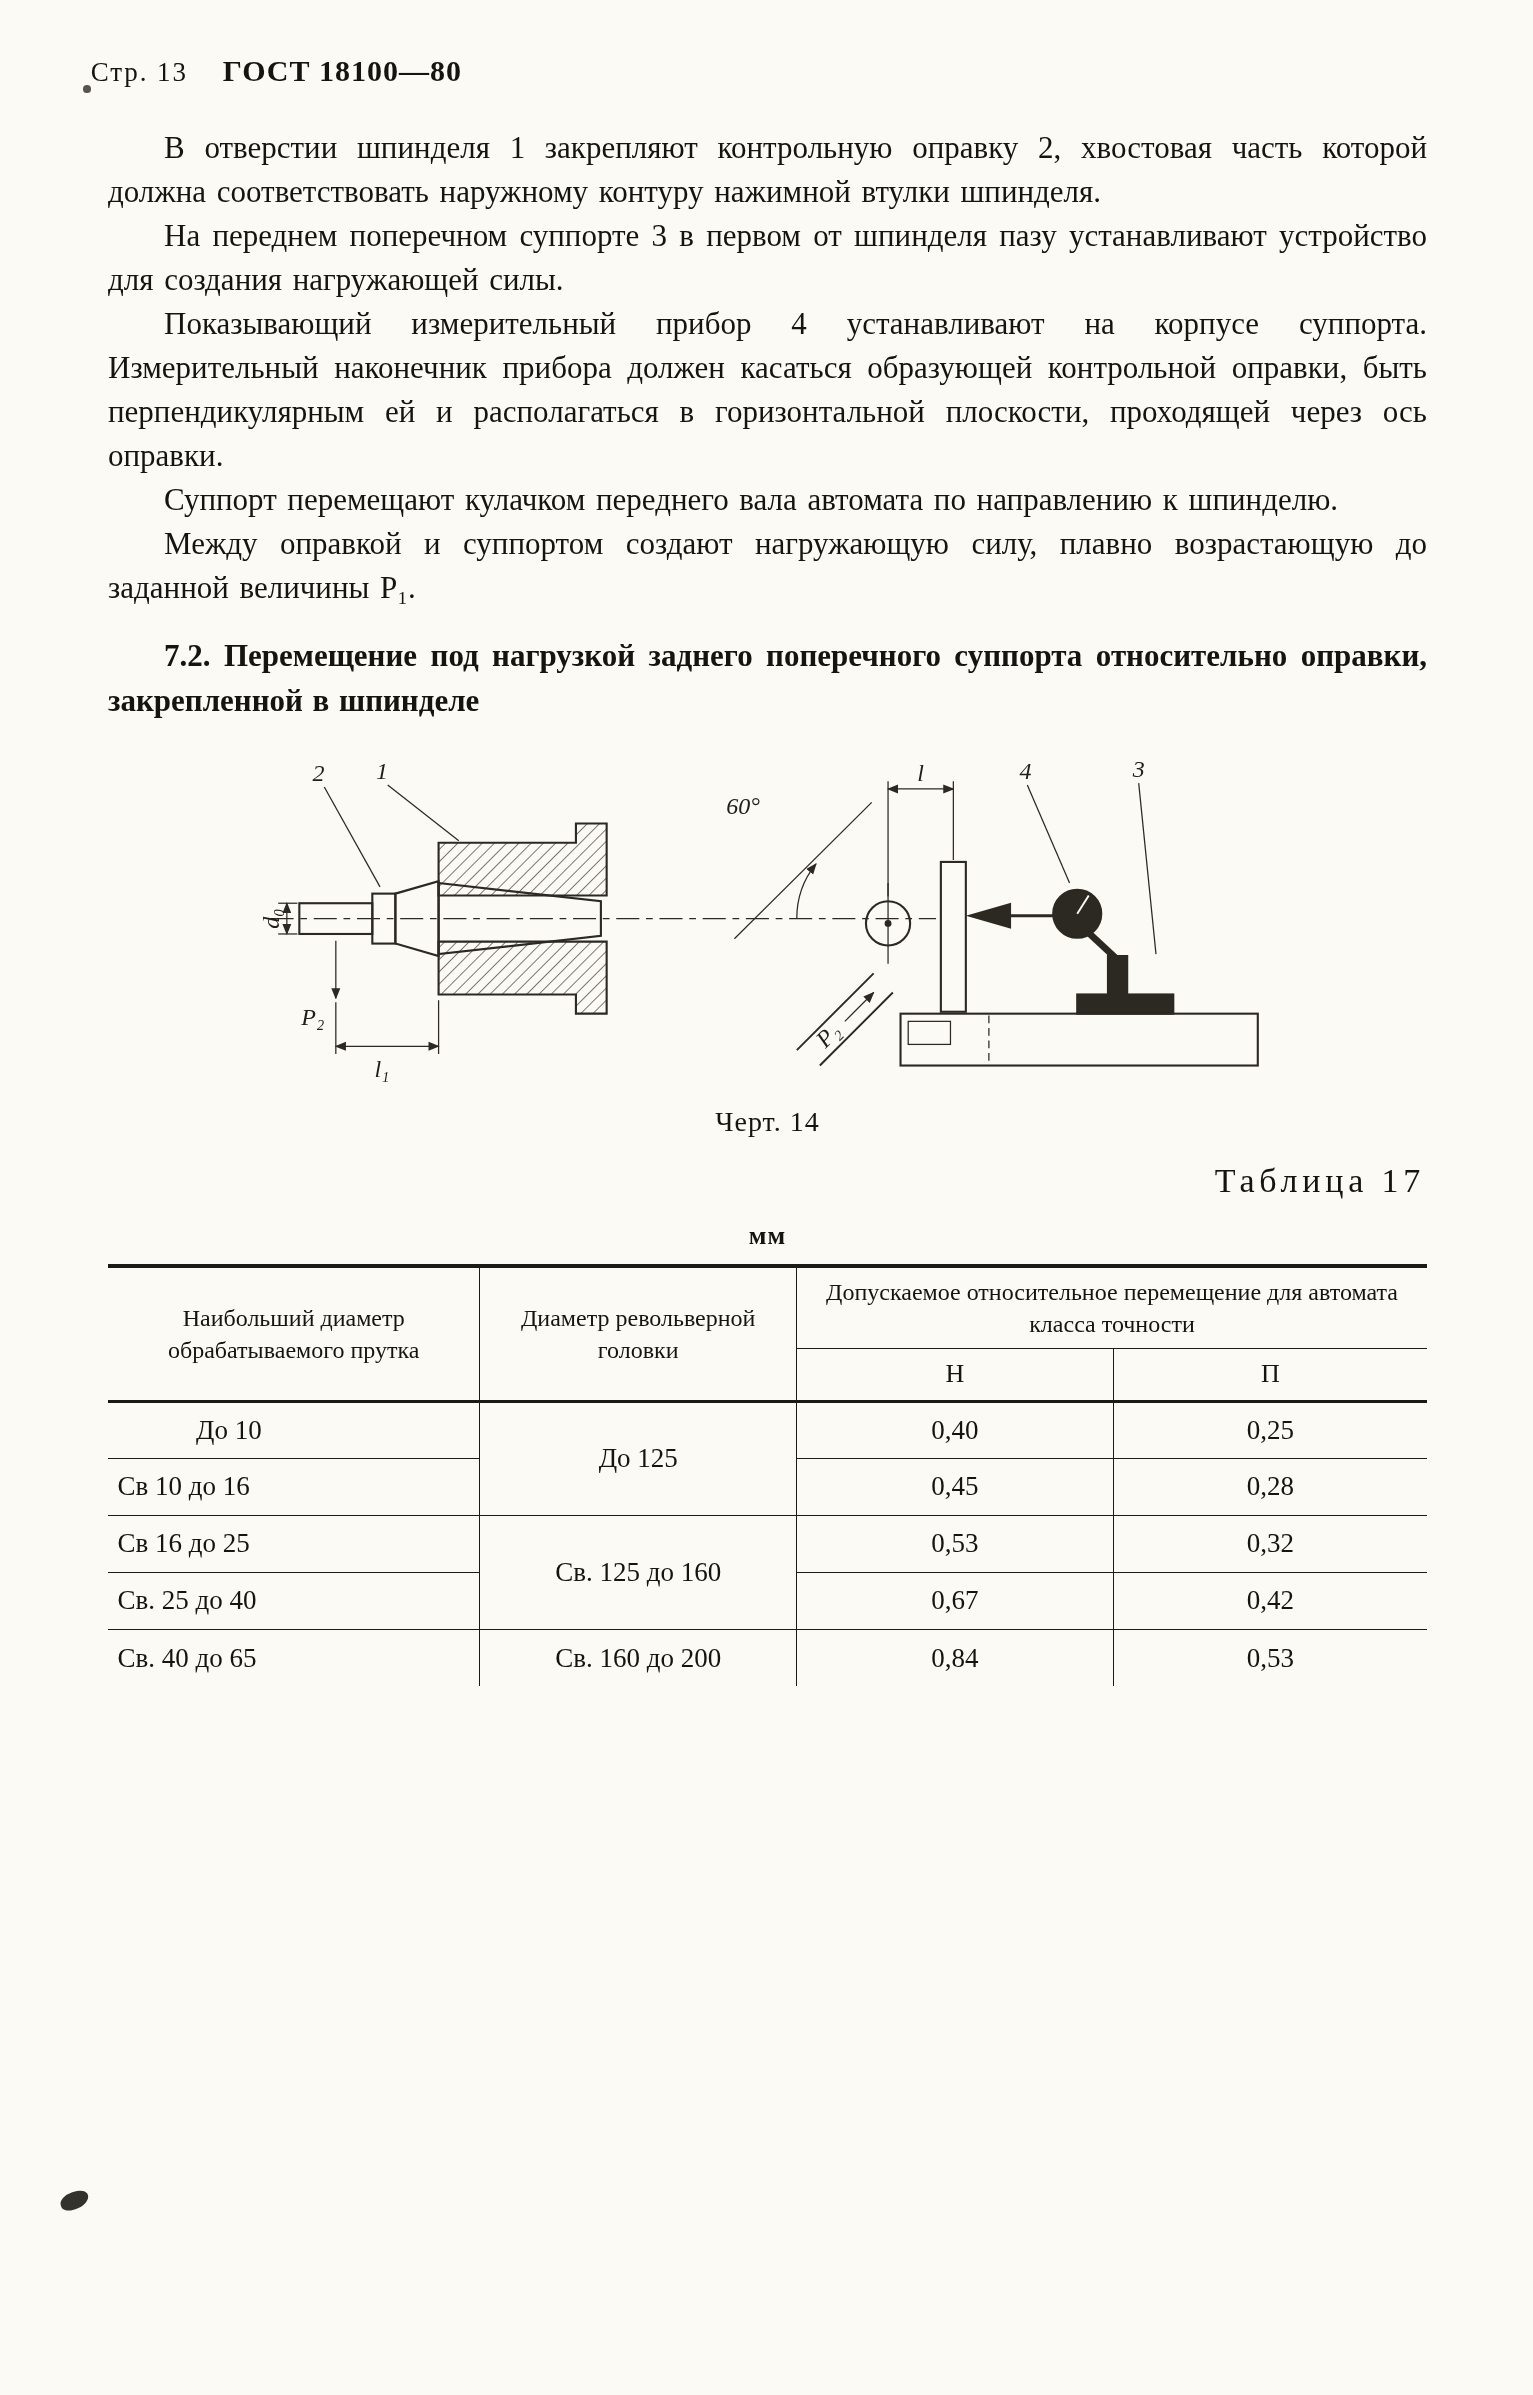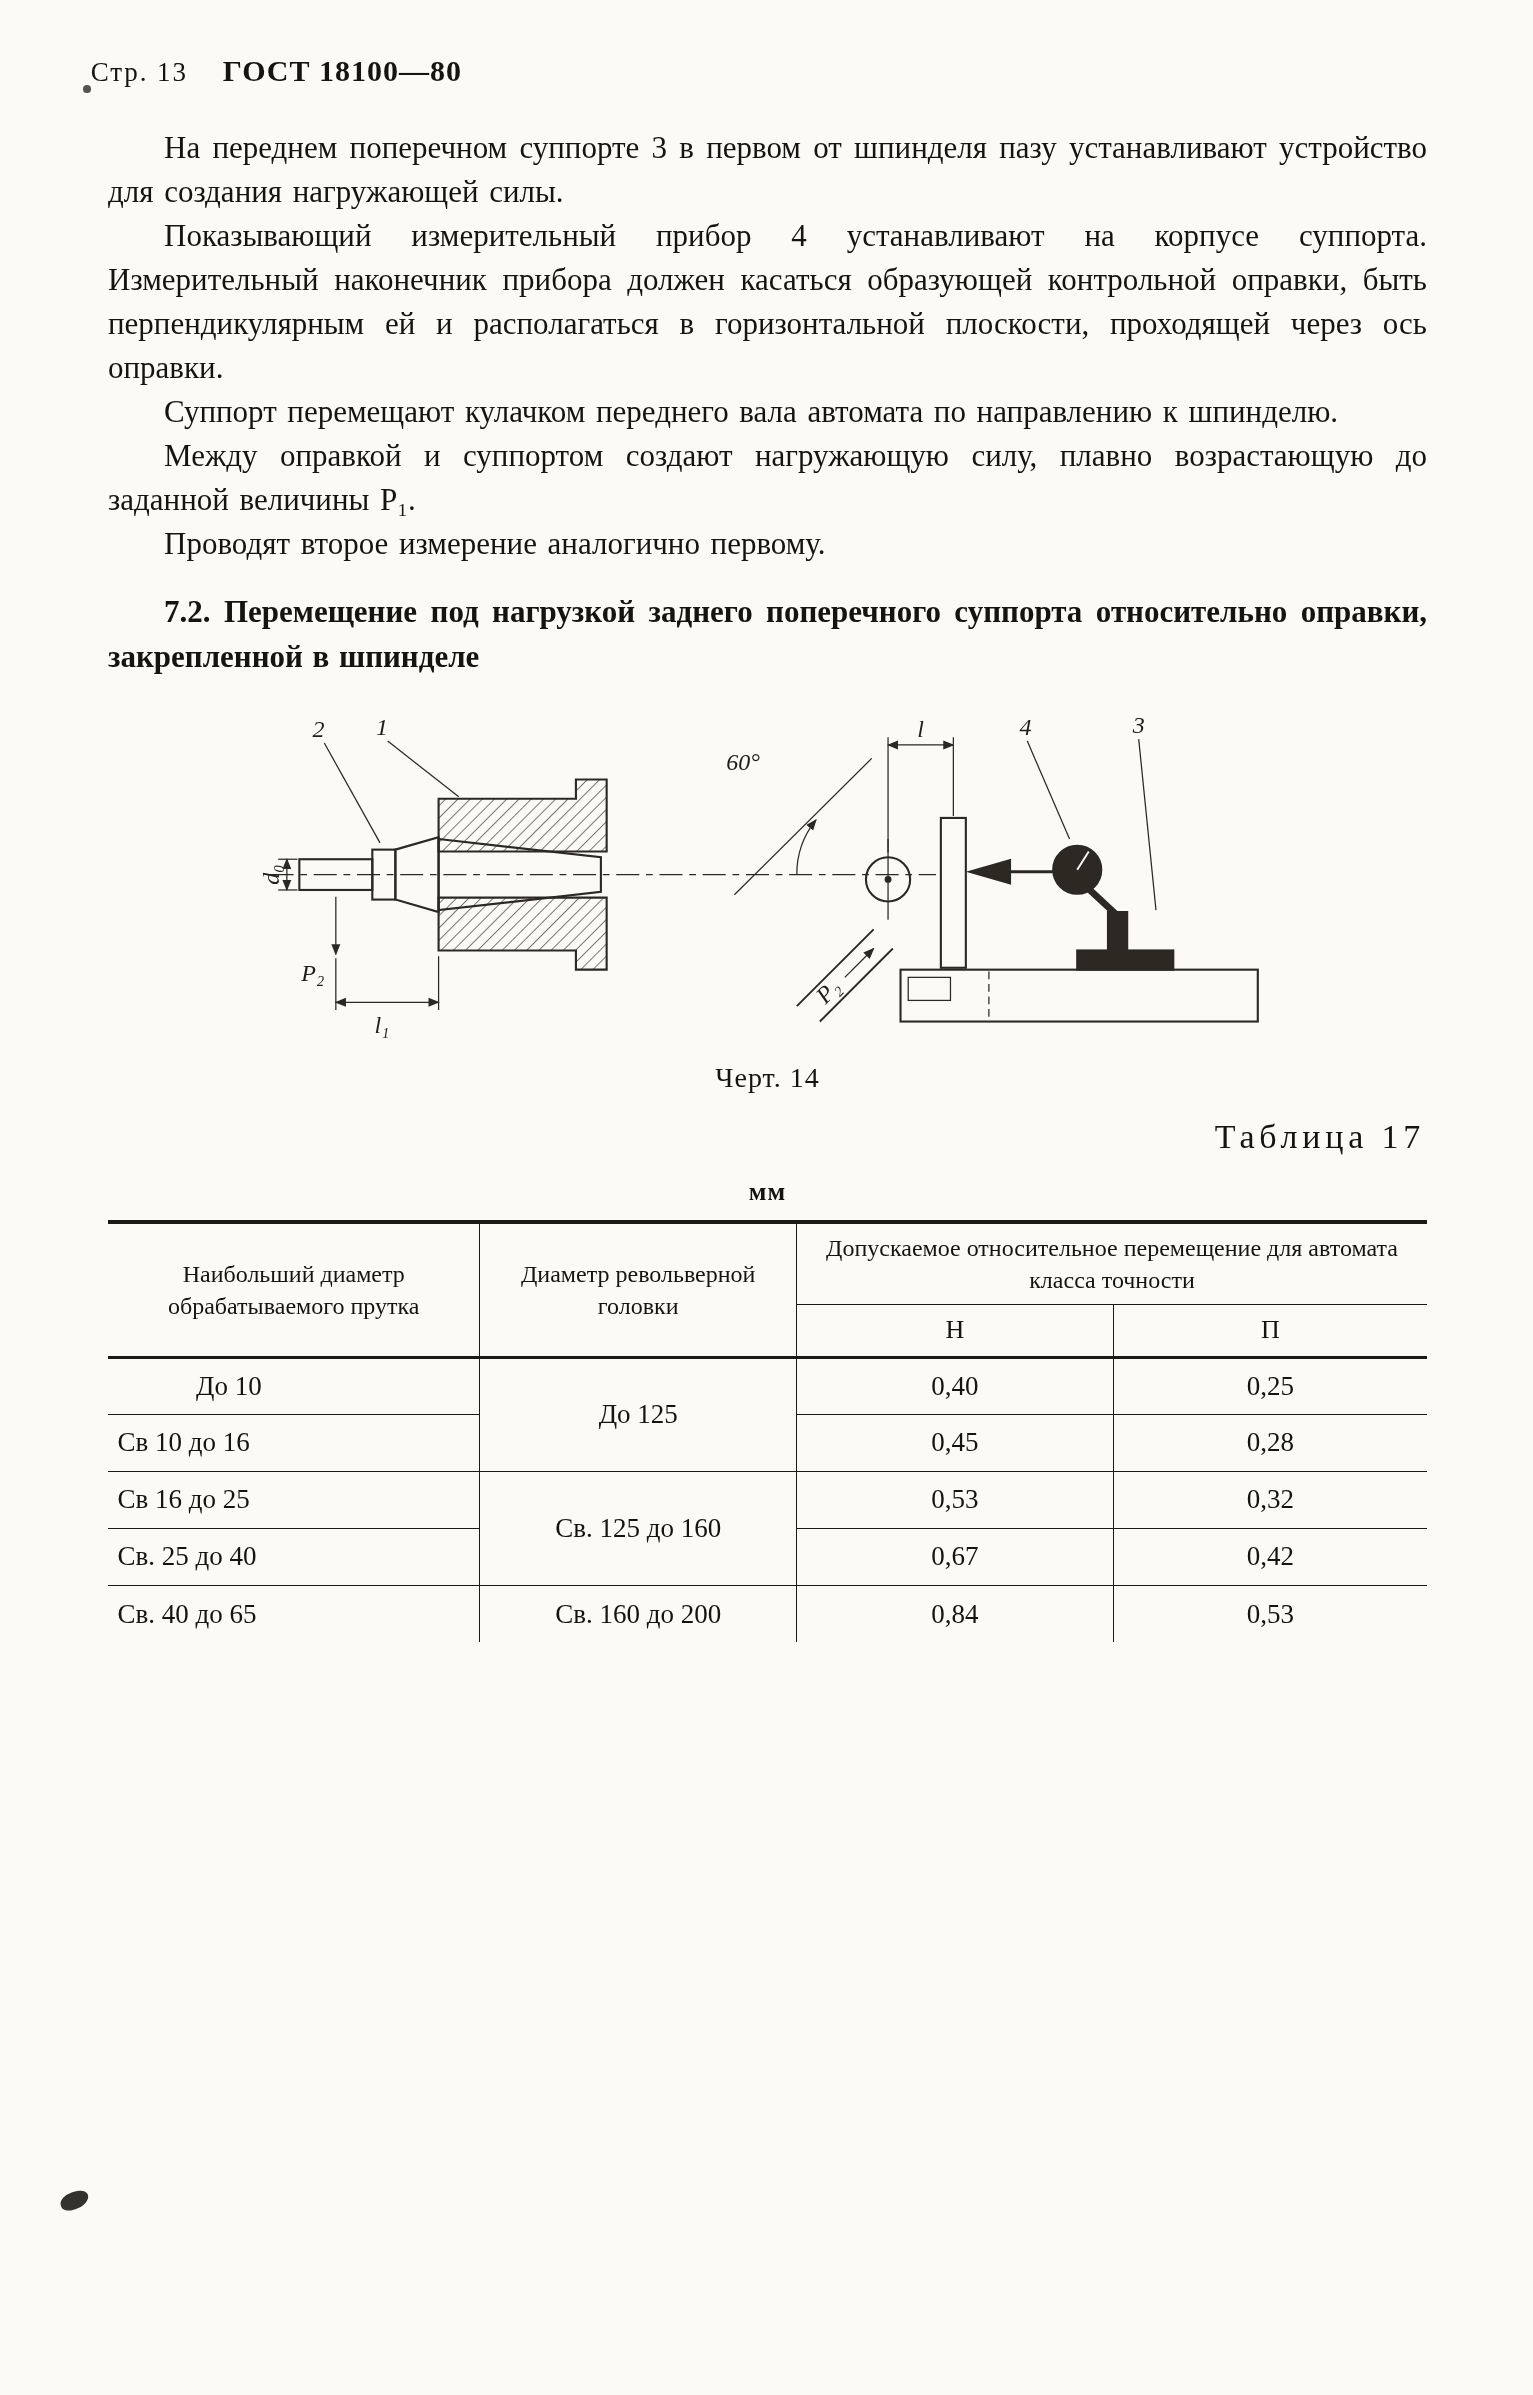--- a/index.html
+++ b/index.html
@@ -73,25 +73,25 @@
 
   <span class="artifact-dot"></span>
   <span class="artifact-blob"></span>
 
   <div class="doc-header">
     <span class="page-num">Стр. 13</span>
     <span class="doc-num">ГОСТ 18100—80</span>
   </div>
 
   <div class="body-text">
+    <p>В отверстии шпинделя 1 закрепляют контрольную оправку 2, хвостовая часть которой должна соответствовать наружному контуру нажимной втулки шпинделя.</p>
     <p>На переднем поперечном суппорте 3 в первом от шпинделя пазу устанавливают устройство для создания нагружающей силы.</p>
     <p>Показывающий измерительный прибор 4 устанавливают на корпусе суппорта. Измерительный наконечник прибора должен касаться образующей контрольной оправки, быть перпендикулярным ей и располагаться в горизонтальной плоскости, проходящей через ось оправки.</p>
     <p>Суппорт перемещают кулачком переднего вала автомата по направлению к шпинделю.</p>
     <p>Между оправкой и суппортом создают нагружающую силу, плавно возрастающую до заданной величины Р₁.</p>
-    <p>Проводят второе измерение аналогично первому.</p>
   </div>
 
   <p class="section-heading">7.2. Перемещение под нагрузкой заднего поперечного суппорта относительно оправки, закрепленной в шпинделе</p>
 
   <div class="figure-wrap">
     <svg viewBox="0 0 1060 335" width="1018" height="322">
       <defs>
         <pattern id="hatch" width="9" height="9" patternTransform="rotate(45)" patternUnits="userSpaceOnUse">
           <line x1="0" y1="0" x2="0" y2="9" stroke="#2b2922" stroke-width="1.3"></line>
         </pattern>

